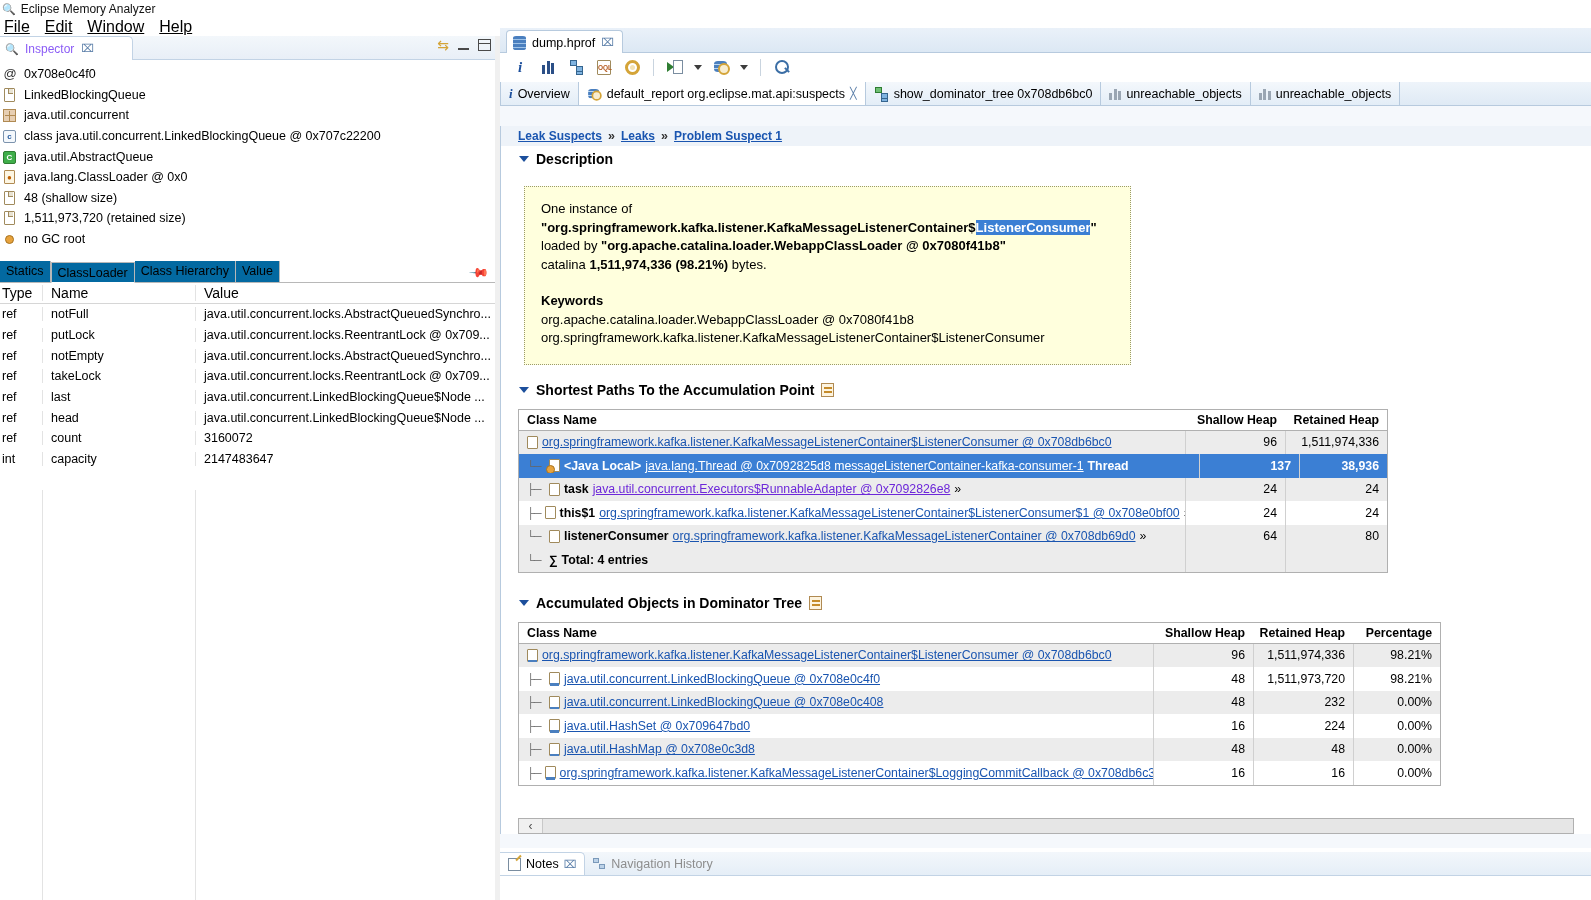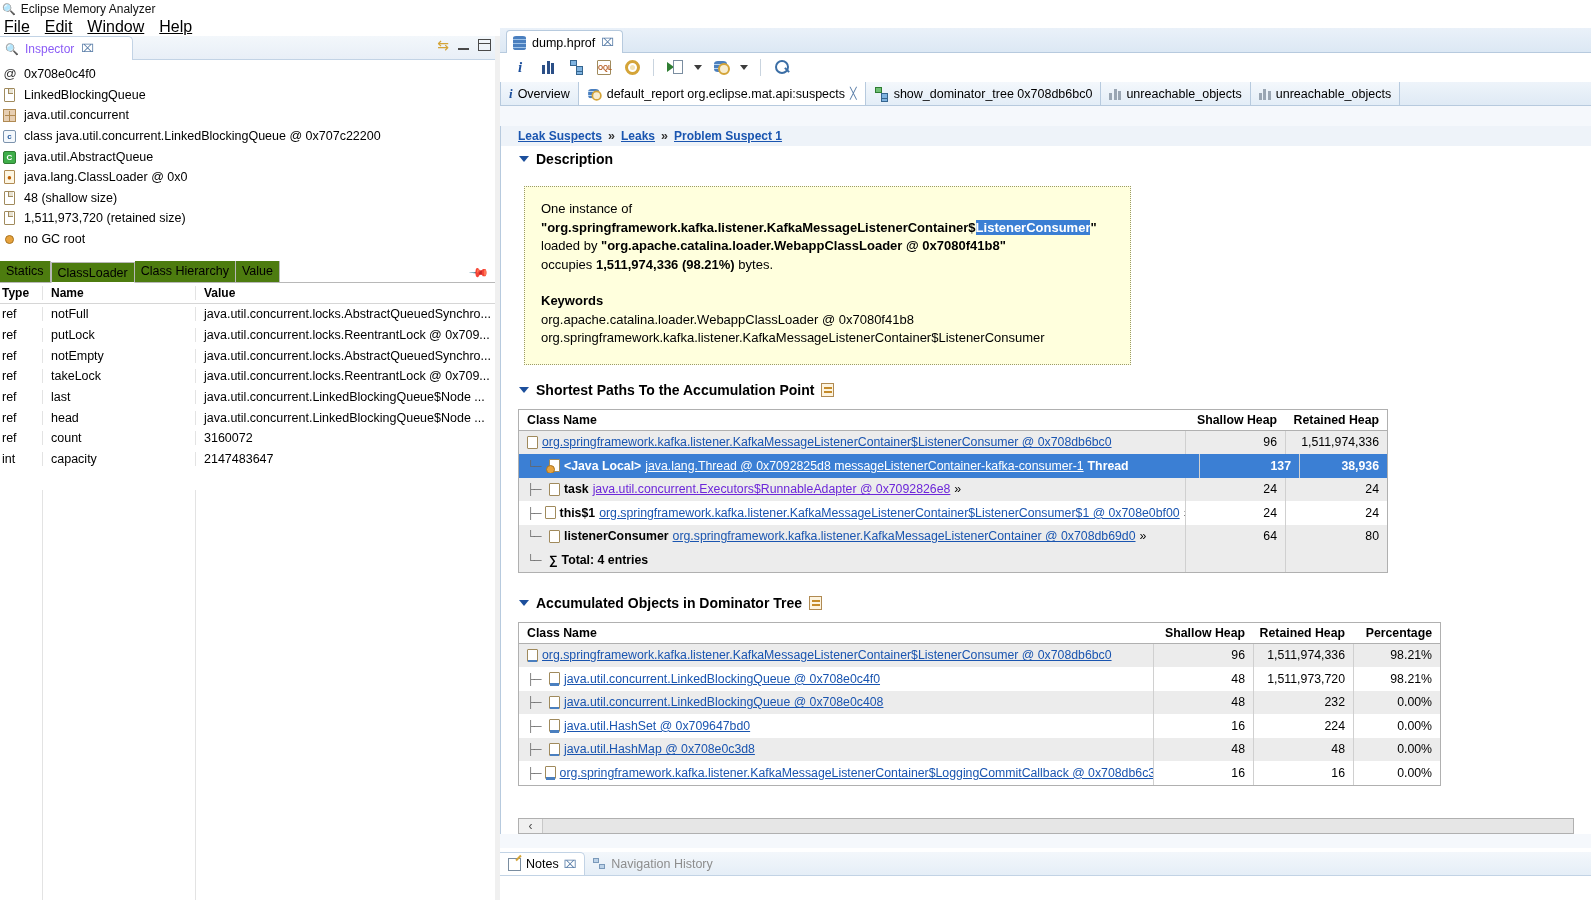--- a/index.html
+++ b/index.html
@@ -84,32 +84,32 @@
   .ic-gc { width:9px;height:9px;margin-left:3px;background:#e8a33d;border:1px solid #a87320;border-radius:50%; }
 
   
   .attr-tabs {
     position:absolute; left:0; top:225px; width:495px; height:22px;
     display:flex; align-items:flex-end; border-bottom:1px solid #b8b8b8;
     background:#fff;
   }
   .attr-tab {
     height:21px; line-height:21px; padding:0 6px; font-size:12.5px;
-    border-right:1px solid #b8b8b8; color:#000; background:#4d7c0f;
+    border-right:1px solid #b8b8b8; color:#000; background:#0369a1;
   }
   .attr-tab.active { border:1px solid #b8b8b8; border-bottom:1px solid #fff; position:relative; top:1px; }
   .attr-pin { position:absolute; right:8px; top:4px; color:#c58b2a; font-size:13px; transform:rotate(45deg); }
 
   .attr-table {
     position:absolute; left:0; top:247px; width:495px; bottom:0;
     border-top:0;
   }
   .attr-head {
     display:flex; height:21px; align-items:center;
-    border-bottom:1px solid #d6d6d6; background:#fff; font-size:12px;font-weight:bold;
+    border-bottom:1px solid #d6d6d6; background:#fff; font-size:14px;
   }
   .attr-row { display:flex; height:20.7px; align-items:center; font-size:12.5px; }
   .col-type { width:42px; padding-left:2px; overflow:hidden; white-space:nowrap;}
   .col-name { width:153px; padding-left:8px; border-left:1px solid #e3e3e3; overflow:hidden; white-space:nowrap;}
   .col-val  { flex:1; padding-left:8px; border-left:1px solid #e3e3e3; overflow:hidden; white-space:nowrap;}
   .attr-fill { position:absolute; left:0; right:0; top:207px; bottom:0; display:flex; }
   .attr-fill .c1{width:42px;} .attr-fill .c2{width:153px;border-left:1px solid #e3e3e3;} .attr-fill .c3{flex:1;border-left:1px solid #e3e3e3;}
 
   
   .right-area {
@@ -513,21 +513,21 @@
 
         <div class="desc-box">
           <div>One instance of</div>
           <div>
             <b>"org.springframework.kafka.listener.KafkaMessageListenerContainer$</b><b class="hl">ListenerConsumer</b><b>"</b>
           </div>
           <div>
             <span>loaded by </span><b>"org.apache.catalina.loader.WebappClassLoader @ 0x7080f41b8"</b>
           </div>
           <div>
-            <span>occupies </span><b>1,511,974,336 (98.21%)</b><span> bytes.</span>
+            <span>catalina </span><b>1,511,974,336 (98.21%)</b><span> bytes.</span>
           </div>
           <div style="height:18px"></div>
           <div><b>Keywords</b></div>
           <div>org.apache.catalina.loader.WebappClassLoader @ 0x7080f41b8</div>
           <div>org.springframework.kafka.listener.KafkaMessageListenerContainer$ListenerConsumer</div>
         </div>
 
         <div class="section-head" style="margin-top:12px">
           <span class="twisty"></span>
           <span>Shortest Paths To the Accumulation Point</span>

